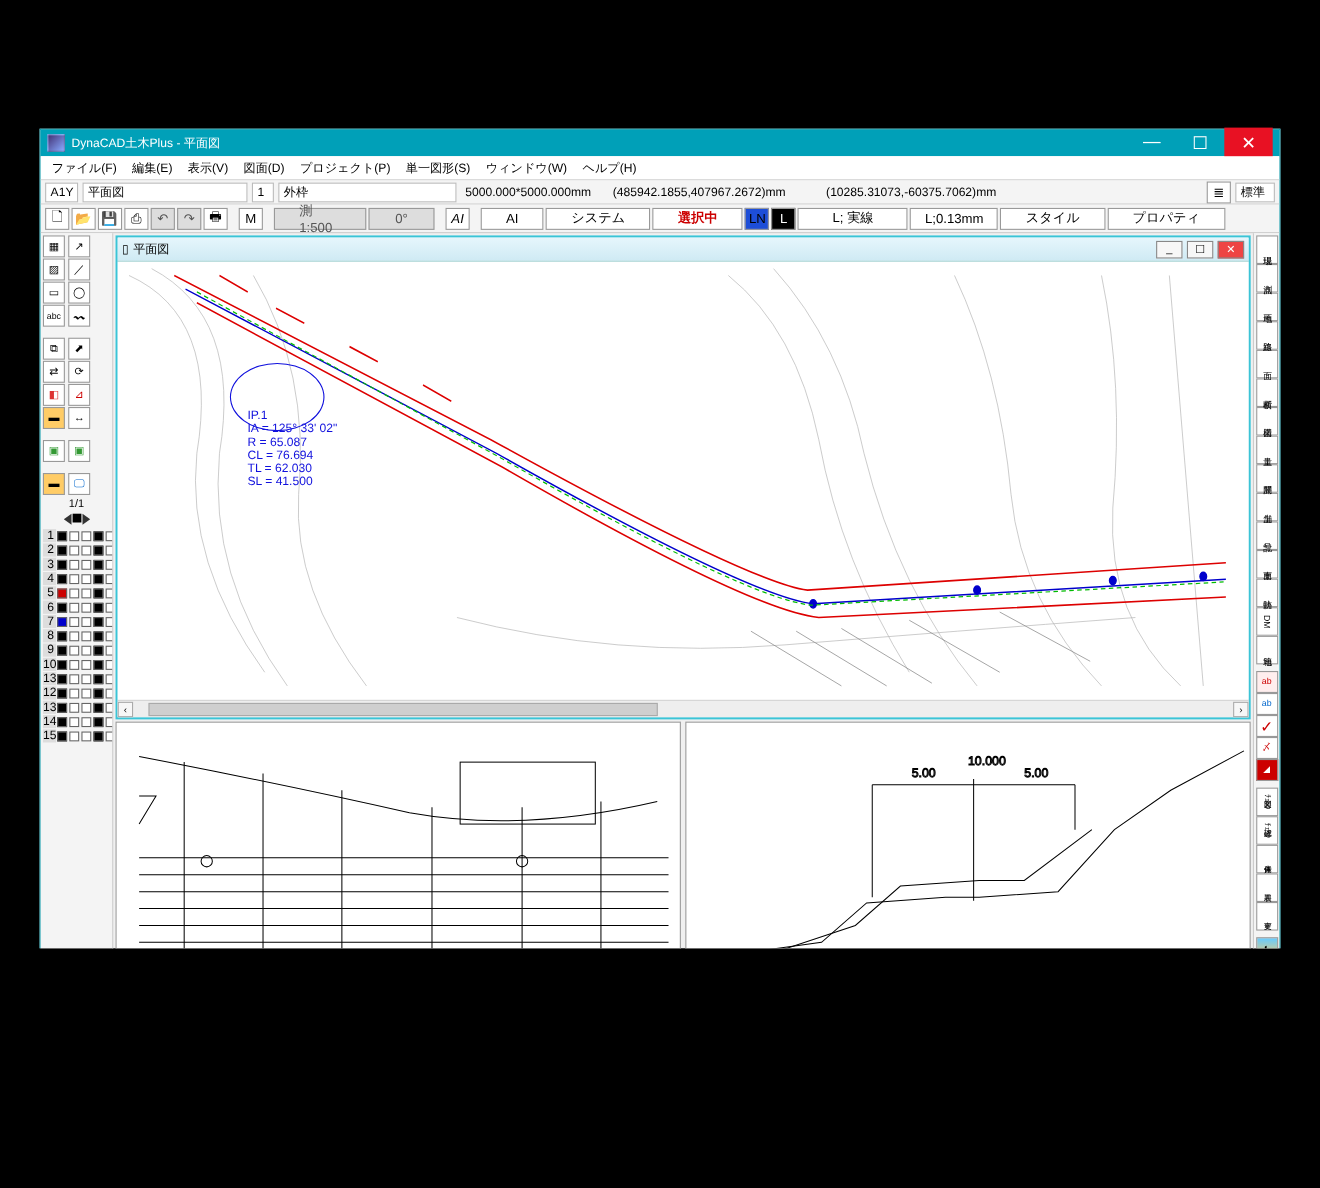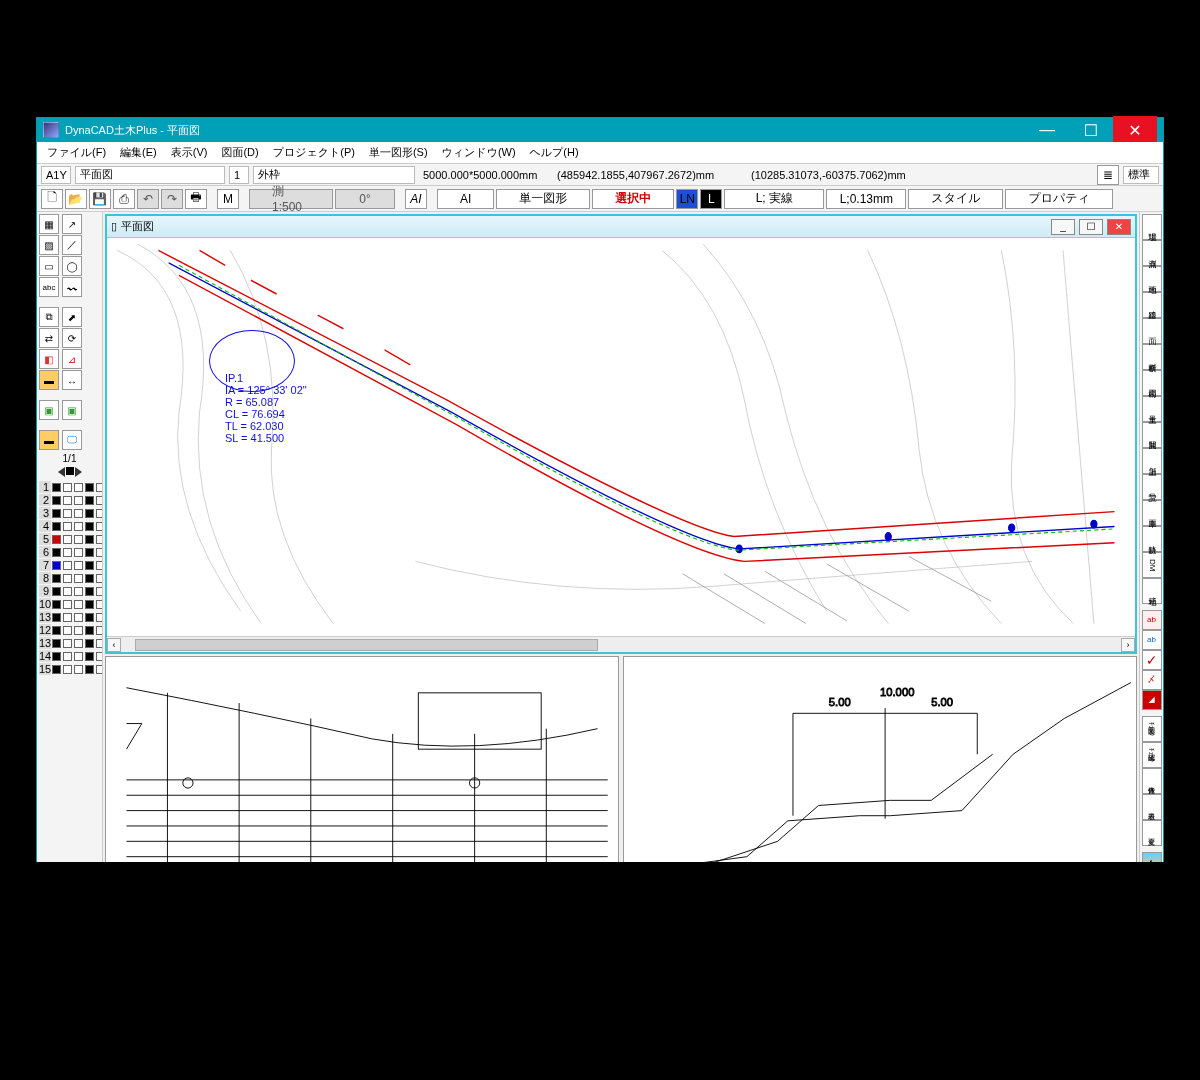--- a/index.html
+++ b/index.html
@@ -108,21 +108,21 @@
     <div class="tbtn">🖶</div>
     <div class="sep"></div>
     <div class="tbtn">M</div>
     <div class="sep"></div>
     <div class="tbtn wide gray" style="width:84px">測1:500</div>
     <div class="tbtn wide gray" style="width:60px">0°</div>
     <div class="sep"></div>
     <div class="tbtn" style="font-style:italic">AI</div>
     <div class="sep"></div>
     <div class="tbtn wide">AI</div>
-    <div class="tbtn wide">単一図形</div>
+    <div class="tbtn wide">システム</div>
     <div class="tbtn wide red">選択中</div>
     <div class="tbtn teal">LN</div>
     <div class="tbtn dark">L</div>
     <div class="tbtn wide" style="width:100px">L; 実線</div>
     <div class="tbtn wide" style="width:80px">L;0.13mm</div>
     <div class="tbtn wide">スタイル</div>
     <div class="tbtn wide">プロパティ</div>
   </div>
 
   <div class="workarea">

